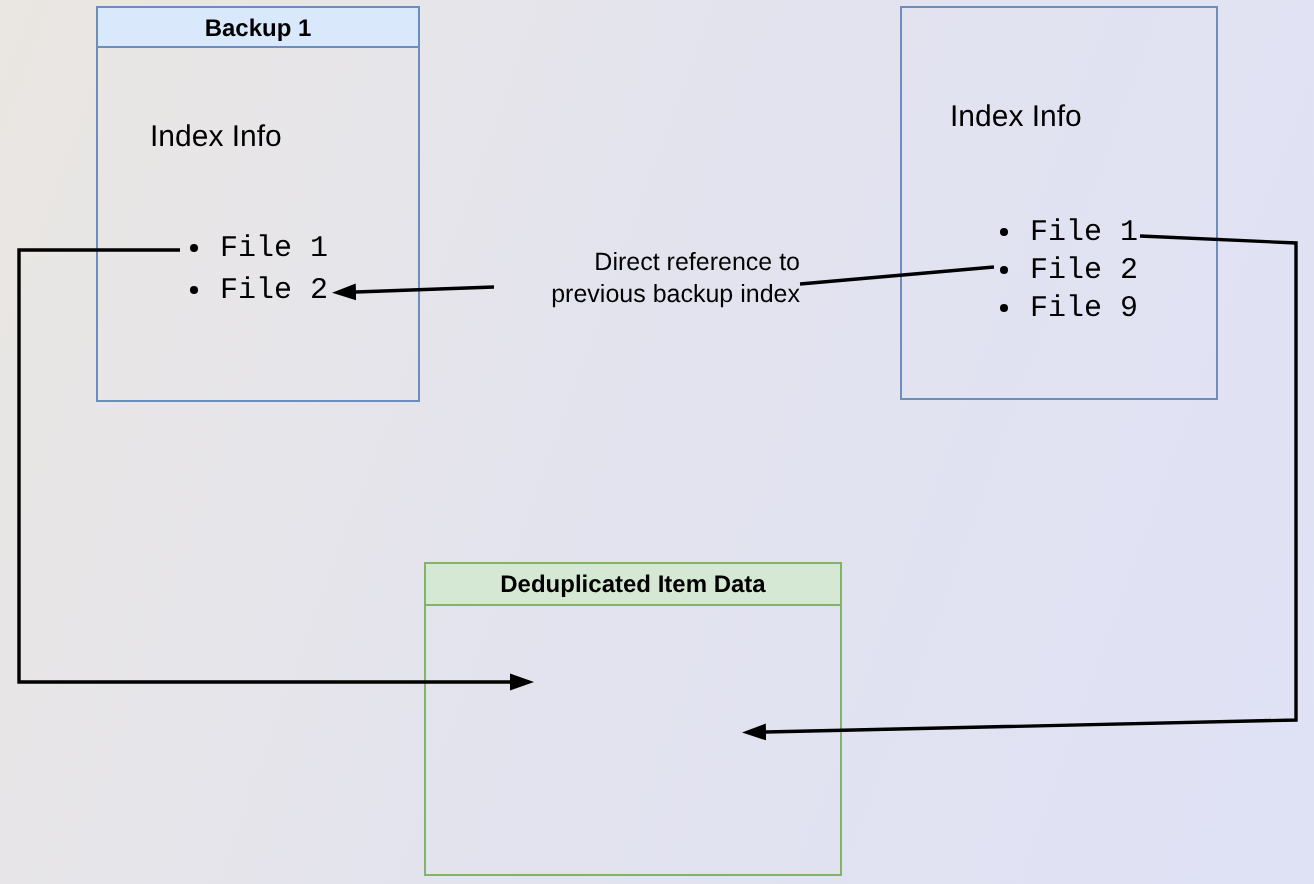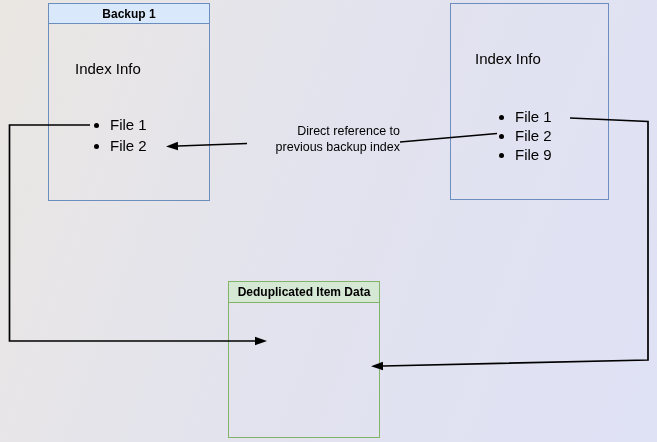--- a/index.html
+++ b/index.html
@@ -42,24 +42,25 @@
   .green .node-header { background: var(--green-fill); border-color: var(--green-border); height: 21px; }
   .subtitle {
     position: absolute;
     font-size: 15px;
   }
   ul.file-list {
     position: absolute;
     margin: 0;
     font-size: 15px;
     list-style: disc outside;
+    font-family: Liberation Mono, monospace;
   }
   #backup1-box { left: 48px;  top: 3px;   width: 162px; height: 198px; }
   #backup2-box { left: 450px; top: 3px;   width: 159px; height: 197px; }
-  #dedup-box   { left: 228px; top: 281px; width: 152px; height: 157px; }
+  #dedup-box   { left: 212px; top: 281px; width: 209px; height: 157px; }
 
   #backup1-subtitle { left: 26px; top: 56px; }
   #backup2-subtitle { left: 24px; top: 46px; }
 
   #backup1-list { left: 0; top: 111px; padding-left: 61px; line-height: 20.5px; }
   #backup2-list { left: 0; top: 103px; padding-left: 64px; line-height: 19px; }
   #dedup-list   { left: 0; top: 50px;  padding-left: 66px; line-height: 23px; }
 
   svg.wires {
     position: absolute;

